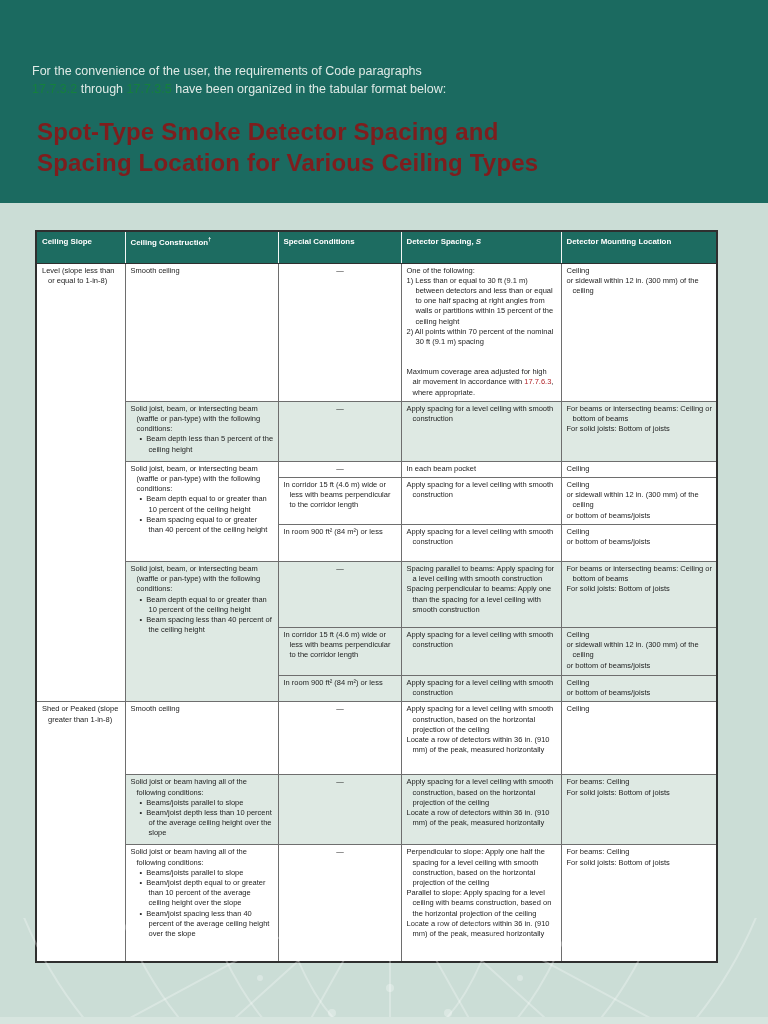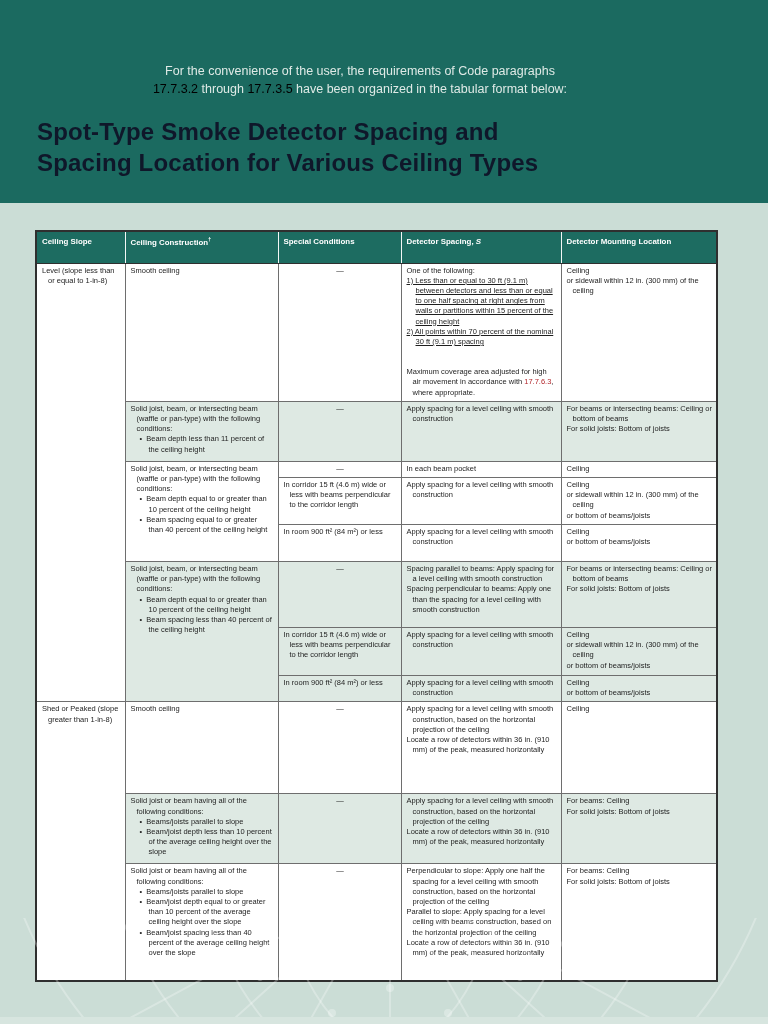--- a/index.html
+++ b/index.html
@@ -2,43 +2,43 @@
 <html><head>
 <meta charset="utf-8">
 <style>
   * { margin:0; padding:0; box-sizing:border-box; }
   html,body { width:768px; height:1024px; }
   body { font-family:"Liberation Sans", sans-serif; }
   .page { position:relative; width:768px; height:1024px; background:#cbddd6; overflow:hidden; }
 
   .band-top { position:absolute; left:0; top:0; width:768px; height:203px; background:#1b6a60; }
 
-  .intro { position:absolute; left:40px; top:63px; width:640px; font-size:12.5px; line-height:17.5px; color:#dfeae6;text-align:center; }
-  .intro .ref { color:#000000; }
-
-  .doc-title { position:absolute; left:37px; top:116px; width:700px; font-size:24px; font-weight:bold; color:#0f172a; line-height:31px; letter-spacing:0.2px; }
+  .intro { position:absolute; left:32px; top:63px; width:640px; font-size:12.5px; line-height:17.5px; color:#dfeae6; }
+  .intro .ref { color:#15803d; }
+
+  .doc-title { position:absolute; left:37px; top:116px; width:700px; font-size:24px; font-weight:bold; color:#7f1d1d; line-height:31px; letter-spacing:0.2px; }
 
   
   .tbl-wrap { position:absolute; left:35px; top:230px; }
   table { border-collapse:collapse; table-layout:fixed; width:681px; background:#ffffff; border:2px solid #2f2f2f; }
   col.c1{width:89px} col.c2{width:153px} col.c3{width:123px} col.c4{width:160px} col.c5{width:156px}
 
   th { background:#1d6c61; color:#ffffff; font-size:7.9px; font-weight:bold; text-align:left;
        padding:4px 4px 16px 5px; border-left:1px solid #f2f7f5; border-bottom:1.5px solid #2f2f2f; height:20px; vertical-align:middle; }
   th:first-child { border-left:none; }
   th i { font-style:italic; }
   th sup { font-size:6px; vertical-align:super; }
 
   td { vertical-align:top; border:1px solid #6e6e6e; padding:2px 4px 3px 5px;
        font-size:7.5px; line-height:10.2px; color:#1e1e1e; background:#ffffff; overflow:hidden; }
   td.shaded { background:#dee9e3; }
 
   .p { margin:0; }
   .hang { padding-left:6px; text-indent:-6px; }
-  .num  { padding-left:9px; text-indent:-9px;text-decoration:underline; }
+  .num  { padding-left:9px; text-indent:-9px; }
   .bl   { padding-left:18px; text-indent:-9px; }
   .bl::before { content:"\2022\00A0\00A0"; }
   .cen  { text-align:center; padding-left:0; text-indent:0; }
   .gap  { margin-top:20px; }
   .red  { color:#b3282d; }
 
   .bottom-strip { position:absolute; left:0; bottom:0; width:768px; height:7px; background:#d7e5df; }
 
   .watermark { position:absolute; left:-40px; top:918px; pointer-events:none; }
 </style>
@@ -95,21 +95,21 @@
               <div class="p hang gap"><span>Maximum coverage area adjusted for high air movement in accordance with </span><span class="red">17.7.6.3</span><span>, where appropriate.</span></div>
             </td>
             <td>
               <div class="p hang">Ceiling</div>
               <div class="p hang">or sidewall within 12 in. (300 mm) of the ceiling</div>
             </td>
           </tr>
           <tr style="height: 60px;">
             <td class="shaded">
               <div class="p hang">Solid joist, beam, or intersecting beam (waffle or pan-type) with the following conditions:</div>
-              <div class="p bl">Beam depth less than 11 percent of the ceiling height</div>
+              <div class="p bl">Beam depth less than 5 percent of the ceiling height</div>
             </td>
             <td class="shaded">
               <div class="p cen">—</div>
             </td>
             <td class="shaded">
               <div class="p hang">Apply spacing for a level ceiling with smooth construction</div>
             </td>
             <td class="shaded">
               <div class="p hang">For beams or intersecting beams: Ceiling or bottom of beams</div>
               <div class="p hang">For solid joists: Bottom of joists</div>
@@ -192,21 +192,21 @@
               <div class="p hang">In room 900 ft² (84 m²) or less</div>
             </td>
             <td class="shaded">
               <div class="p hang">Apply spacing for a level ceiling with smooth construction</div>
             </td>
             <td class="shaded">
               <div class="p hang">Ceiling</div>
               <div class="p hang">or bottom of beams/joists</div>
             </td>
           </tr>
-          <tr style="height: 92px;">
+          <tr style="height: 73px;">
             <td rowspan="3">
               <div class="p hang">Shed or Peaked (slope greater than 1-in-8)</div>
             </td>
             <td>
               <div class="p hang">Smooth ceiling</div>
             </td>
             <td>
               <div class="p cen">—</div>
             </td>
             <td>

